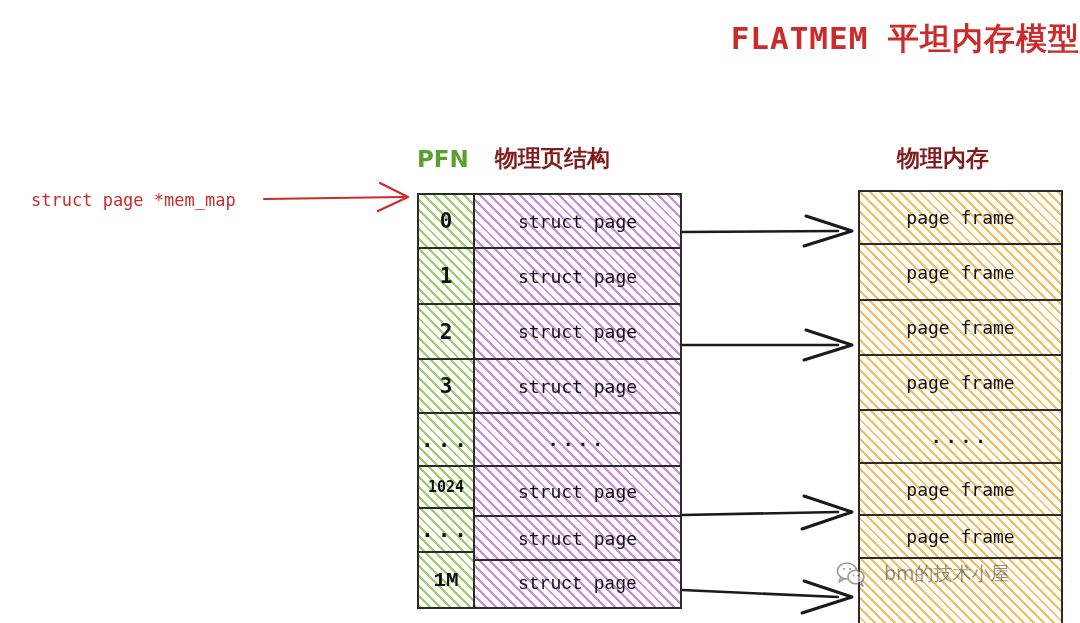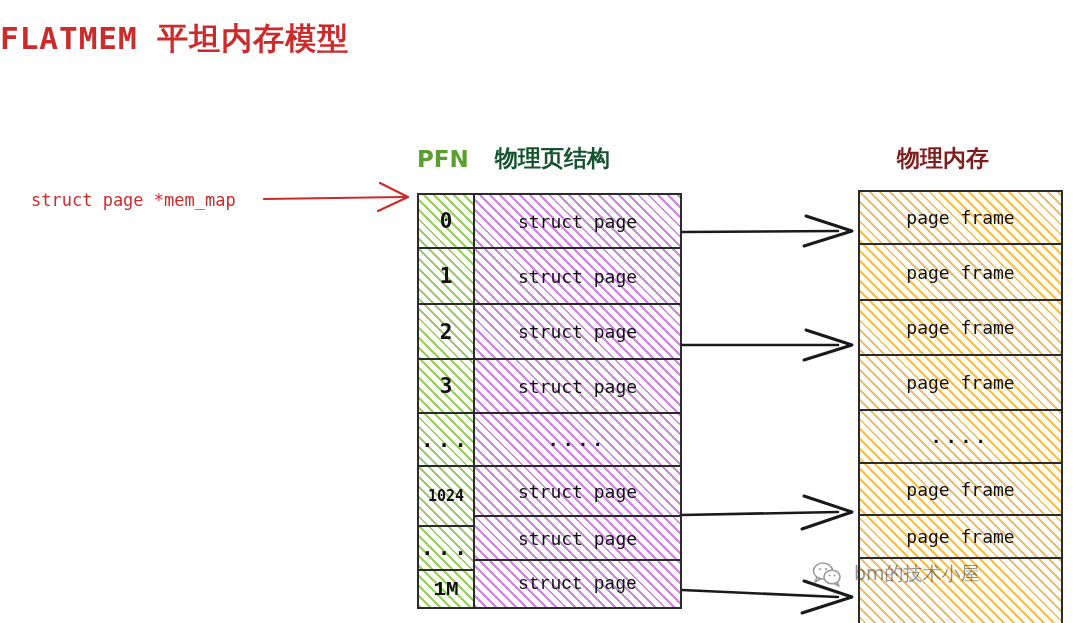--- a/index.html
+++ b/index.html
@@ -14,21 +14,21 @@
     overflow: hidden;
     font-family: "DejaVu Sans", sans-serif;
   }
 
   
   .title {
     position: absolute;
     top: 18px;
     left: 0;
     width: 1080px;
-    text-align: left;
+    text-align: right;
     color: #cc2b2b;
     font-size: 31px;
     font-weight: 600;
     letter-spacing: 1px;
     font-family: "DejaVu Sans Mono", monospace;
   }
 
   
   .ptr-label {
     position: absolute;
@@ -51,21 +51,21 @@
   
   .hdr {
     position: absolute;
     font-size: 23px;
     font-weight: 700;
     white-space: nowrap;
     text-align: right;
   }
   .hdr-pfn   { left: 417px; top: 146px; color: #57a game; }
   .hdr-pfn   { left: 417px; top: 146px; color: #5ba02e; font-family: "DejaVu Sans", sans-serif; }
-  .hdr-page  { left: 495px; top: 143px; color: #14532d; }
+  .hdr-page  { left: 495px; top: 143px; color: #7f1d1d; }
   .hdr-mem   { left: 897px; top: 143px; color: #7f1d1d; }
 
   
   .table {
     position: absolute;
     box-sizing: border-box;
     border: 2.5px solid #2b2b2b;
   }
   .left-table {
     left: 417px;
@@ -138,24 +138,24 @@
   .conn {
     position: absolute;
     left: 680px;
     width: 180px;
     height: 46px;
   }
 
   
   .watermark {
     position: absolute;
-    left: 812px;
+    left: 836px;
     top: 561px;
     display: flex;
-    gap: 12px;
+    gap: 18px;
     opacity: 0.55;
     pointer-events: none;
   }
   .wm-text {
     font-size: 19px;
     color: #3c3c3c;
     font-family: "DejaVu Sans", sans-serif;
     white-space: nowrap;
   }
 </style>
@@ -174,21 +174,21 @@
 <div class="hdr hdr-page">物理页结构</div>
 <div class="hdr hdr-mem">物理内存</div>
 
 <div class="table left-table">
   <div class="col-pfn">
     <div class="cell pfn-cell" style="height:54px">0</div>
     <div class="cell pfn-cell" style="height:56px">1</div>
     <div class="cell pfn-cell" style="height:55px">2</div>
     <div class="cell pfn-cell" style="height:54px">3</div>
     <div class="cell pfn-cell dots" style="height:53px">...</div>
-    <div class="cell pfn-cell small" style="height:60px">1024</div>
+    <div class="cell pfn-cell small" style="height:42px">1024</div>
     <div class="cell pfn-cell dots" style="height:44px">...</div>
     <div class="cell pfn-cell" style="flex:1">1M</div>
   </div>
   <div class="col-sp">
     <div class="cell sp-cell" style="height:54px">struct page</div>
     <div class="cell sp-cell" style="height:56px">struct page</div>
     <div class="cell sp-cell" style="height:55px">struct page</div>
     <div class="cell sp-cell" style="height:54px">struct page</div>
     <div class="cell sp-cell dots" style="height:53px">....</div>
     <div class="cell sp-cell" style="height:50px">struct page</div>

